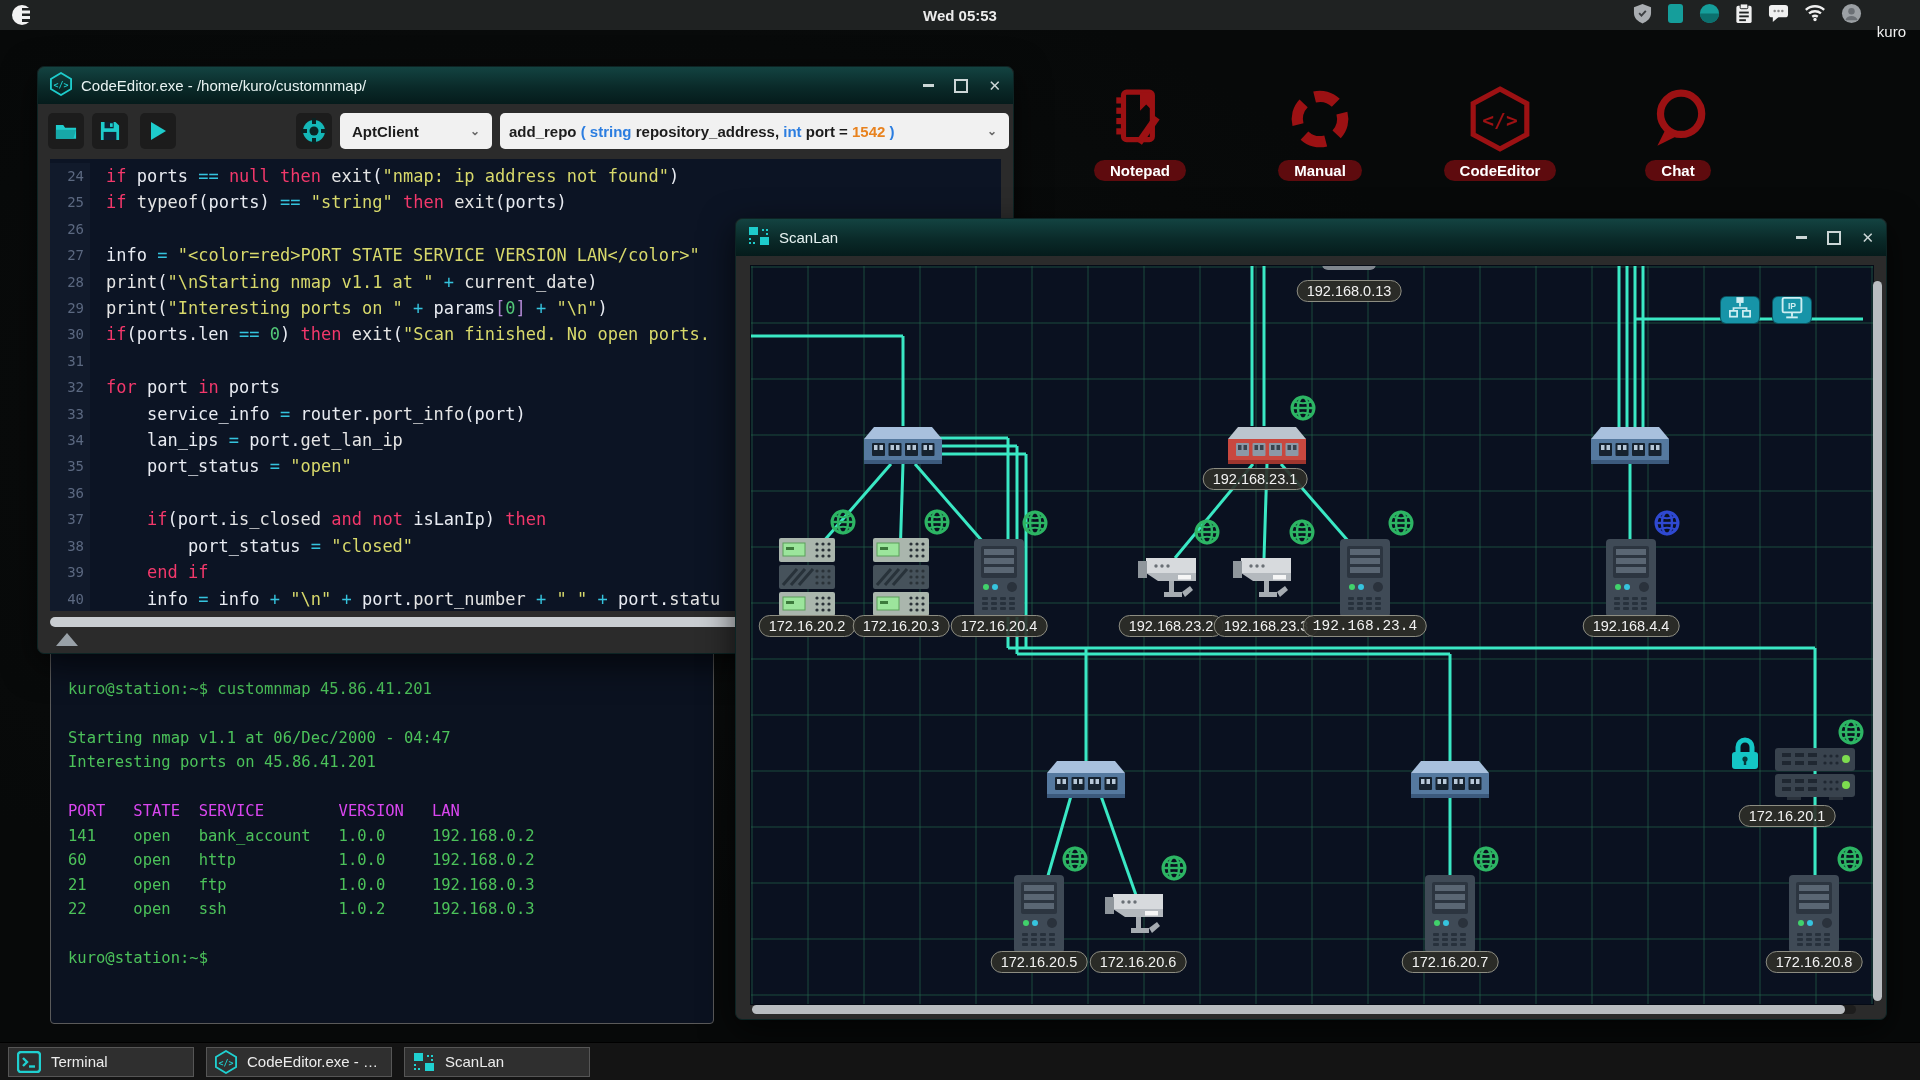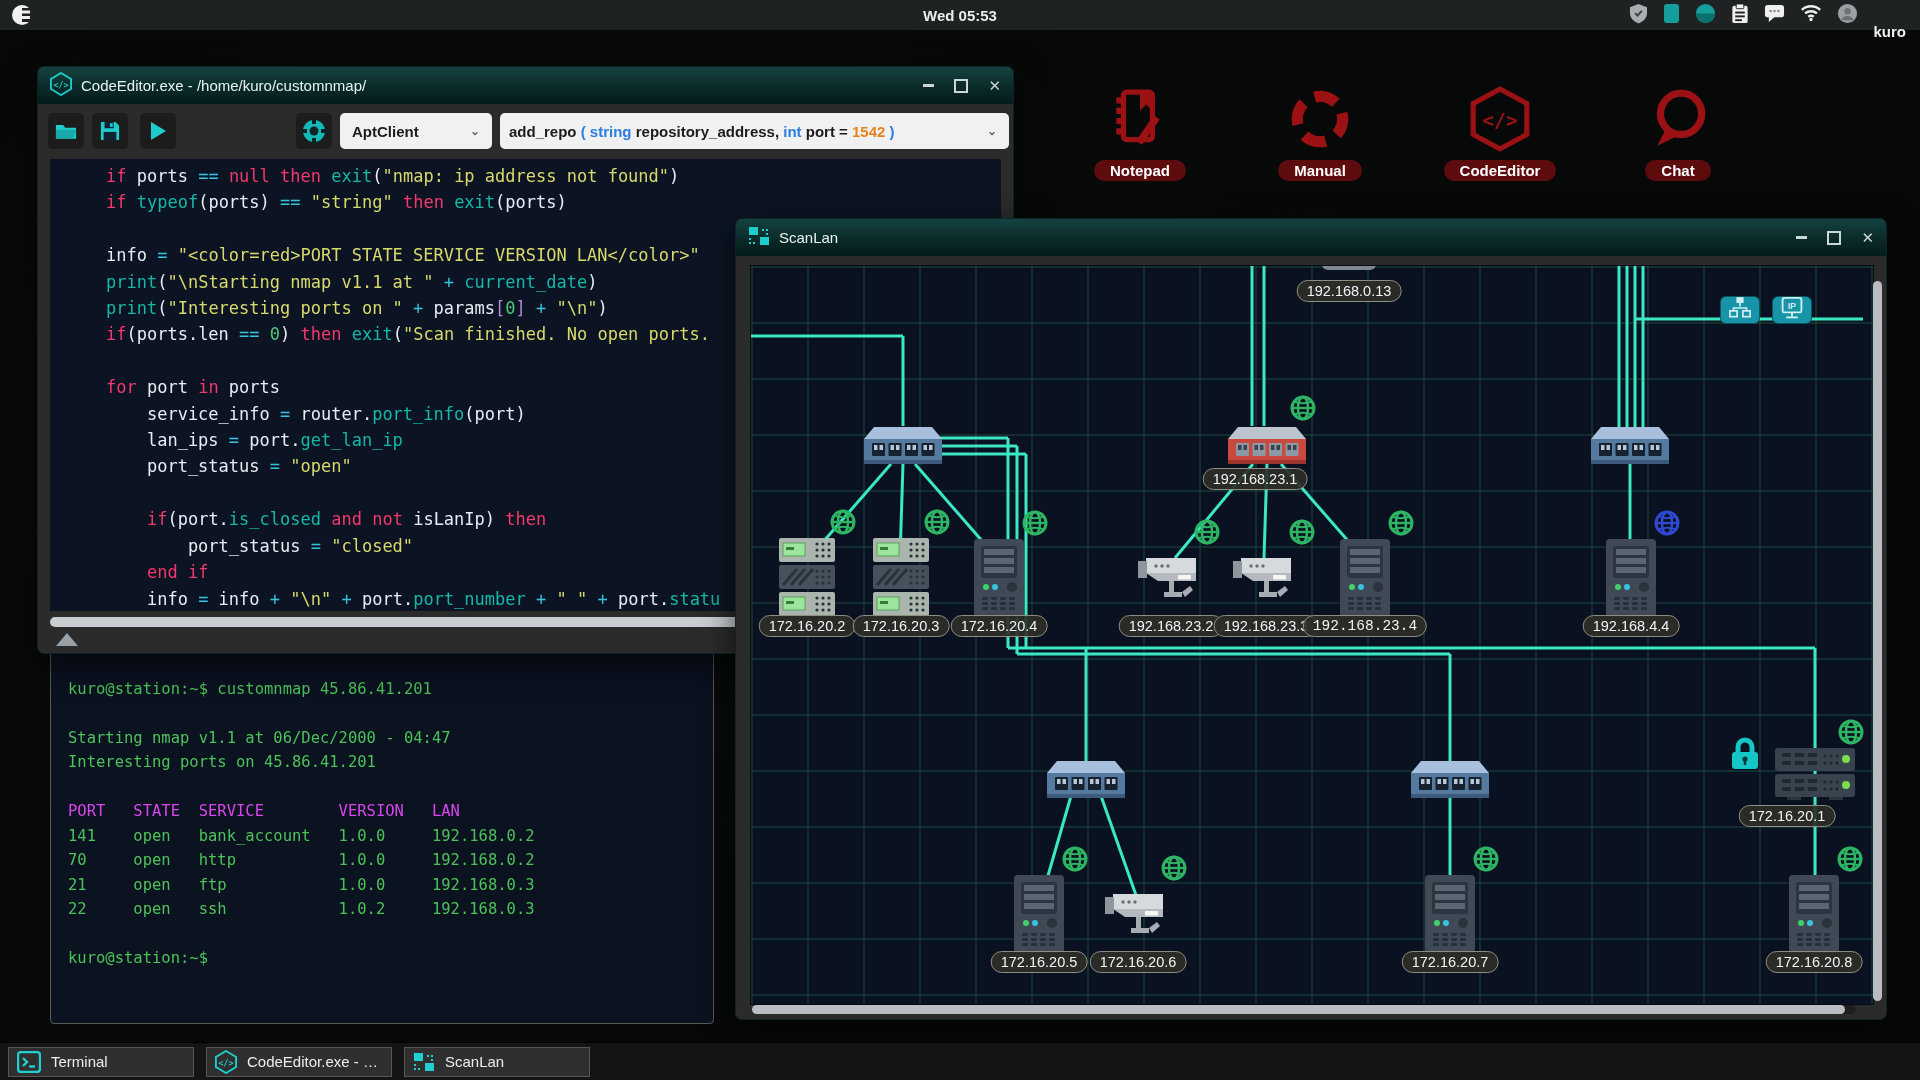--- a/index.html
+++ b/index.html
@@ -3,21 +3,21 @@
 <meta charset="utf-8">
 <style>
   html,body{margin:0;padding:0;background:#000;}
   #stage{position:relative;width:1920px;height:1080px;overflow:hidden;
          background:radial-gradient(900px 500px at 30% 40%, #0d100f 0%, #090b0b 60%, #070909 100%);
          font-family:"Liberation Sans",sans-serif;}
   
   #topbar{position:absolute;left:0;top:0;width:1920px;height:30px;background:#1f2222;display:flex;align-items:center;z-index:60;}
   #topbar .time{position:absolute;left:50%;transform:translateX(-50%);color:#ececec;font-size:15px;font-weight:bold;}
   #topbar .right{margin-left:auto;display:flex;align-items:center;gap:15px;padding-right:14px;}
-  #topbar .uname{color:#f0f0f0;font-size:15px;font-weight:bold;margin-top:32px;}
+  #topbar .uname{color:#f0f0f0;font-size:15px;font-weight:normal;margin-top:32px;}
   
   .dicon{position:absolute;width:130px;text-align:center;z-index:5;cursor:pointer;}
   .dicon .pillr{display:inline-block;margin-top:4px;background:#5e0b0e;color:#fff;font-size:15px;font-weight:bold;
                 padding:2px 16px;border-radius:12px;}
   
   .window{position:absolute;background:#2b2b2b;border-radius:7px;box-shadow:0 10px 34px rgba(0,0,0,.65);border:1px solid #0d2424;}
   .titlebar{height:37px;display:flex;align-items:center;gap:9px;padding:0 12px;border-radius:7px 7px 0 0;
             background:linear-gradient(180deg,#134341 0%,#0a2a29 55%,#051b1b 100%);color:#e8f3f2;font-size:15px;}
   .winbtns{margin-left:auto;display:flex;gap:20px;align-items:center;color:#ccd6d6;font-size:13px;}
   .winbtns span{cursor:pointer;line-height:1;}
@@ -28,21 +28,21 @@
   #toolbar{position:absolute;left:0;top:38px;width:100%;height:52px;display:flex;align-items:center;gap:8px;padding-left:10px;box-sizing:border-box;}
   .tbtn{width:36px;height:36px;background:#1c1c1c;border-radius:5px;display:flex;align-items:center;justify-content:center;cursor:pointer;}
   .dropdown{height:36px;background:#f1f1f1;border-radius:5px;display:flex;align-items:center;color:#1c1c1c;
             font-size:15px;font-weight:bold;padding:0 12px;gap:7px;cursor:pointer;text-align:center;}
   .dropdown .chev{color:#666;font-size:12px;}
   #sigbox span.blue{color:#2b7de0;} #sigbox span.orange{color:#e8821e;} #sigbox span.dark{color:#1c1c1c;}
   #codearea{position:absolute;left:12px;top:92px;width:951px;height:452px;background:#0c1424;overflow:hidden;
             font-family:"DejaVu Sans Mono",monospace;font-size:17px;line-height:26.4px;}
   #gutter{position:absolute;left:0;top:4px;width:40px;text-align:right;color:#5b6880;font-size:14px;line-height:26.4px;background:#111a2b;height:100%;padding-right:6px;box-sizing:border-box;}
   #codelines{position:absolute;left:56px;top:4px;white-space:pre;}
-  .tk-kw{color:#f3386b;} .tk-fn{color:#14b8a6;} .tk-op{color:#35c3dd;} .tk-str{color:#d8d96b;}
+  .tk-kw{color:#f3386b;} .tk-fn{color:#e5e5e5;} .tk-op{color:#35c3dd;} .tk-str{color:#d8d96b;}
   .tk-pl{color:#e8ebf2;} .tk-num{color:#53c878;} .tk-br{color:#b48ad6;}
   #code-hscroll{position:absolute;left:12px;top:550px;width:951px;height:10px;background:#1f1f1f;border-radius:5px;}
   #code-hscroll .thumb{position:absolute;left:0;top:0;height:10px;width:78%;background:#c9cdd1;border-radius:5px;cursor:pointer;}
   #code-uparrow{position:absolute;left:18px;top:566px;width:0;height:0;border-left:11px solid transparent;border-right:11px solid transparent;border-bottom:13px solid #99a1a8;cursor:pointer;}
   
   #terminal{position:absolute;left:50px;top:580px;width:662px;height:442px;background:#0b1220;border:1px solid #5a5a5a;border-radius:4px;z-index:8;}
   #termtext{position:absolute;left:17px;top:80px;font-family:"DejaVu Sans Mono",monospace;font-size:15.5px;line-height:24.5px;white-space:pre;}
   .tl-g{color:#4cc25a;} .tl-r{color:#d946ef;}
   
   #scanmap{position:absolute;left:14px;top:46px;width:1122px;height:738px;overflow:hidden;background-color:#0a1120;
@@ -141,21 +141,21 @@
     </div>
 
   <div id="terminal">
     <pre id="termtext"><span class="tl-g">kuro@station:~$ customnmap 45.86.41.201</span>
 <span class="tl-g"> </span>
 <span class="tl-g">Starting nmap v1.1 at 06/Dec/2000 - 04:47</span>
 <span class="tl-g">Interesting ports on 45.86.41.201</span>
 <span class="tl-g"> </span>
 <span class="tl-r">PORT   STATE  SERVICE        VERSION   LAN</span>
 <span class="tl-g">141    open   bank_account   1.0.0     192.168.0.2</span>
-<span class="tl-g">70     open   http           1.0.0     192.168.0.2</span>
+<span class="tl-g">60     open   http           1.0.0     192.168.0.2</span>
 <span class="tl-g">21     open   ftp            1.0.0     192.168.0.3</span>
 <span class="tl-g">22     open   ssh            1.0.2     192.168.0.3</span>
 <span class="tl-g"> </span>
 <span class="tl-g">kuro@station:~$</span></pre>
   </div>
 
   <div class="window" id="codewin" style="left:37px;top:66px;width:975px;height:586px;z-index:10;">
     <div class="titlebar">
       <span><svg width="22" height="24" viewBox="0 0 24 26">
             <polygon points="12,1 23,7.5 23,18.5 12,25 1,18.5 1,7.5" fill="none" stroke="#1ecccc" stroke-width="2"></polygon>
@@ -201,20 +201,39 @@
       <span class="dropdown" style="width:128px;">
         <span>AptClient</span>
         <span class="chev" style="margin-left:auto;">⌄</span>
       </span>
       <span class="dropdown" id="sigbox" style="width:488px;padding-left:9px;">
         <span id="sigparts"><span class="dark">add_repo </span><span class="blue">( </span><span class="blue">string</span><span class="dark"> repository_address, </span><span class="blue">int</span><span class="dark"> port = </span><span class="orange">1542</span><span class="blue"> )</span></span>
         <span class="chev" style="margin-left:auto;">⌄</span>
       </span>
     </div>
     <div id="codearea">
+      <div id="gutter">
+          <div>24</div>
+          <div>25</div>
+          <div>26</div>
+          <div>27</div>
+          <div>28</div>
+          <div>29</div>
+          <div>30</div>
+          <div>31</div>
+          <div>32</div>
+          <div>33</div>
+          <div>34</div>
+          <div>35</div>
+          <div>36</div>
+          <div>37</div>
+          <div>38</div>
+          <div>39</div>
+          <div>40</div>
+        </div>
       <div id="codelines"><div><span class="tk-kw">if</span><span class="tk-pl"> ports </span><span class="tk-op">==</span><span class="tk-pl"> </span><span class="tk-kw">null</span><span class="tk-pl"> </span><span class="tk-kw">then</span><span class="tk-pl"> </span><span class="tk-fn">exit</span><span class="tk-pl">(</span><span class="tk-str">"nmap: ip address not found"</span><span class="tk-pl">)</span></div><div><span class="tk-kw">if</span><span class="tk-pl"> </span><span class="tk-fn">typeof</span><span class="tk-pl">(ports) </span><span class="tk-op">==</span><span class="tk-pl"> </span><span class="tk-str">"string"</span><span class="tk-pl"> </span><span class="tk-kw">then</span><span class="tk-pl"> </span><span class="tk-fn">exit</span><span class="tk-pl">(ports)</span></div><div>&nbsp;</div><div><span class="tk-pl">info </span><span class="tk-op">=</span><span class="tk-pl"> </span><span class="tk-str">"&lt;color=red&gt;PORT STATE SERVICE VERSION LAN&lt;/color&gt;"</span></div><div><span class="tk-fn">print</span><span class="tk-pl">(</span><span class="tk-str">"\nStarting nmap v1.1 at "</span><span class="tk-pl"> </span><span class="tk-op">+</span><span class="tk-pl"> </span><span class="tk-fn">current_date</span><span class="tk-pl">)</span></div><div><span class="tk-fn">print</span><span class="tk-pl">(</span><span class="tk-str">"Interesting ports on "</span><span class="tk-pl"> </span><span class="tk-op">+</span><span class="tk-pl"> params</span><span class="tk-br">[</span><span class="tk-num">0</span><span class="tk-br">]</span><span class="tk-pl"> </span><span class="tk-op">+</span><span class="tk-pl"> </span><span class="tk-str">"\n"</span><span class="tk-pl">)</span></div><div><span class="tk-kw">if</span><span class="tk-pl">(ports.len </span><span class="tk-op">==</span><span class="tk-pl"> </span><span class="tk-num">0</span><span class="tk-pl">) </span><span class="tk-kw">then</span><span class="tk-pl"> </span><span class="tk-fn">exit</span><span class="tk-pl">(</span><span class="tk-str">"Scan finished. No open ports.</span></div><div>&nbsp;</div><div><span class="tk-kw">for</span><span class="tk-pl"> port </span><span class="tk-kw">in</span><span class="tk-pl"> ports</span></div><div><span class="tk-pl">    service_info </span><span class="tk-op">=</span><span class="tk-pl"> router.</span><span class="tk-fn">port_info</span><span class="tk-pl">(port)</span></div><div><span class="tk-pl">    lan_ips </span><span class="tk-op">=</span><span class="tk-pl"> port.</span><span class="tk-fn">get_lan_ip</span></div><div><span class="tk-pl">    port_status </span><span class="tk-op">=</span><span class="tk-pl"> </span><span class="tk-str">"open"</span></div><div>&nbsp;</div><div><span class="tk-pl">    </span><span class="tk-kw">if</span><span class="tk-pl">(port.</span><span class="tk-fn">is_closed</span><span class="tk-pl"> </span><span class="tk-kw">and</span><span class="tk-pl"> </span><span class="tk-kw">not</span><span class="tk-pl"> isLanIp) </span><span class="tk-kw">then</span></div><div><span class="tk-pl">        port_status </span><span class="tk-op">=</span><span class="tk-pl"> </span><span class="tk-str">"closed"</span></div><div><span class="tk-pl">    </span><span class="tk-kw">end if</span></div><div><span class="tk-pl">    info </span><span class="tk-op">=</span><span class="tk-pl"> info </span><span class="tk-op">+</span><span class="tk-pl"> </span><span class="tk-str">"\n"</span><span class="tk-pl"> </span><span class="tk-op">+</span><span class="tk-pl"> port.</span><span class="tk-fn">port_number</span><span class="tk-pl"> </span><span class="tk-op">+</span><span class="tk-pl"> </span><span class="tk-str">" "</span><span class="tk-pl"> </span><span class="tk-op">+</span><span class="tk-pl"> port.</span><span class="tk-fn">statu</span></div></div>
     </div>
     <div id="code-hscroll">
         <div class="thumb"></div>
       </div>
     <div id="code-uparrow"></div>
   </div>
 
   <div class="window" id="scanwin" style="left:735px;top:218px;width:1150px;height:800px;z-index:20;">
     <div class="titlebar">

